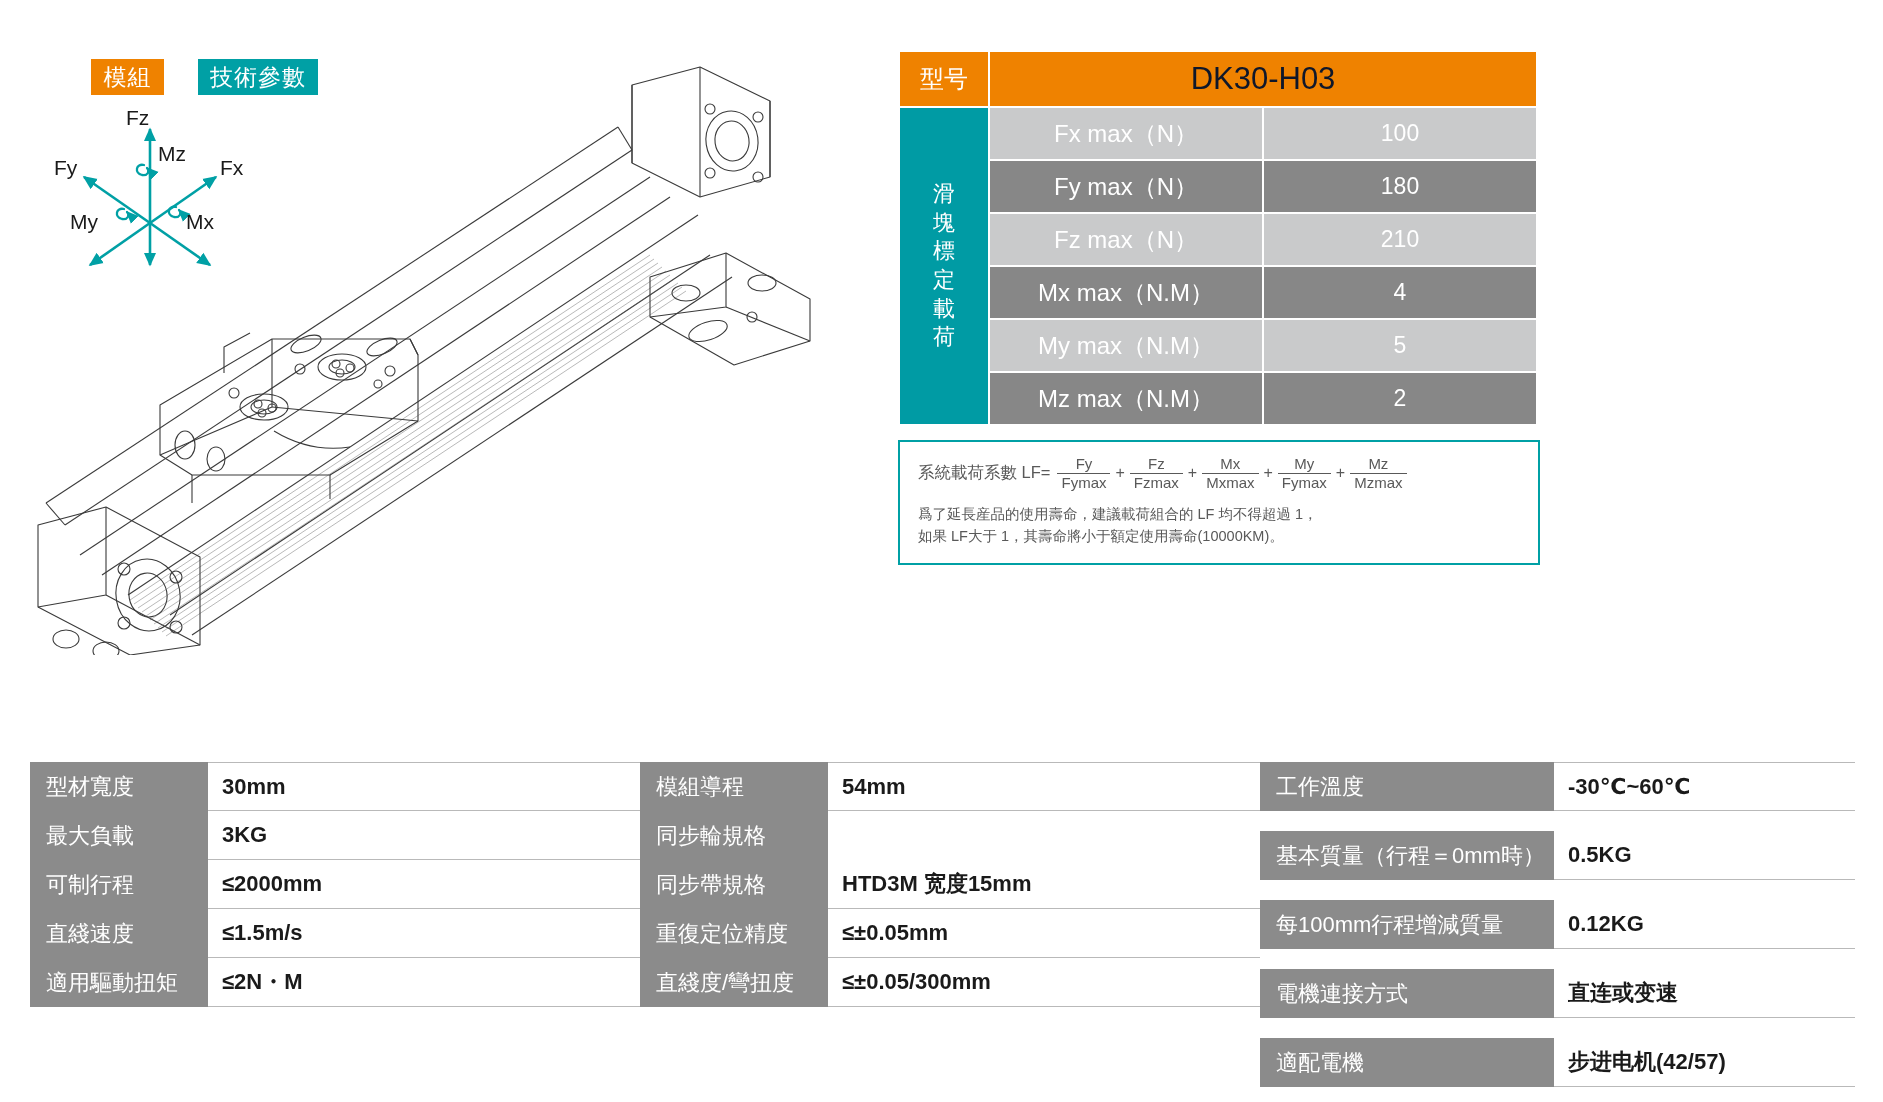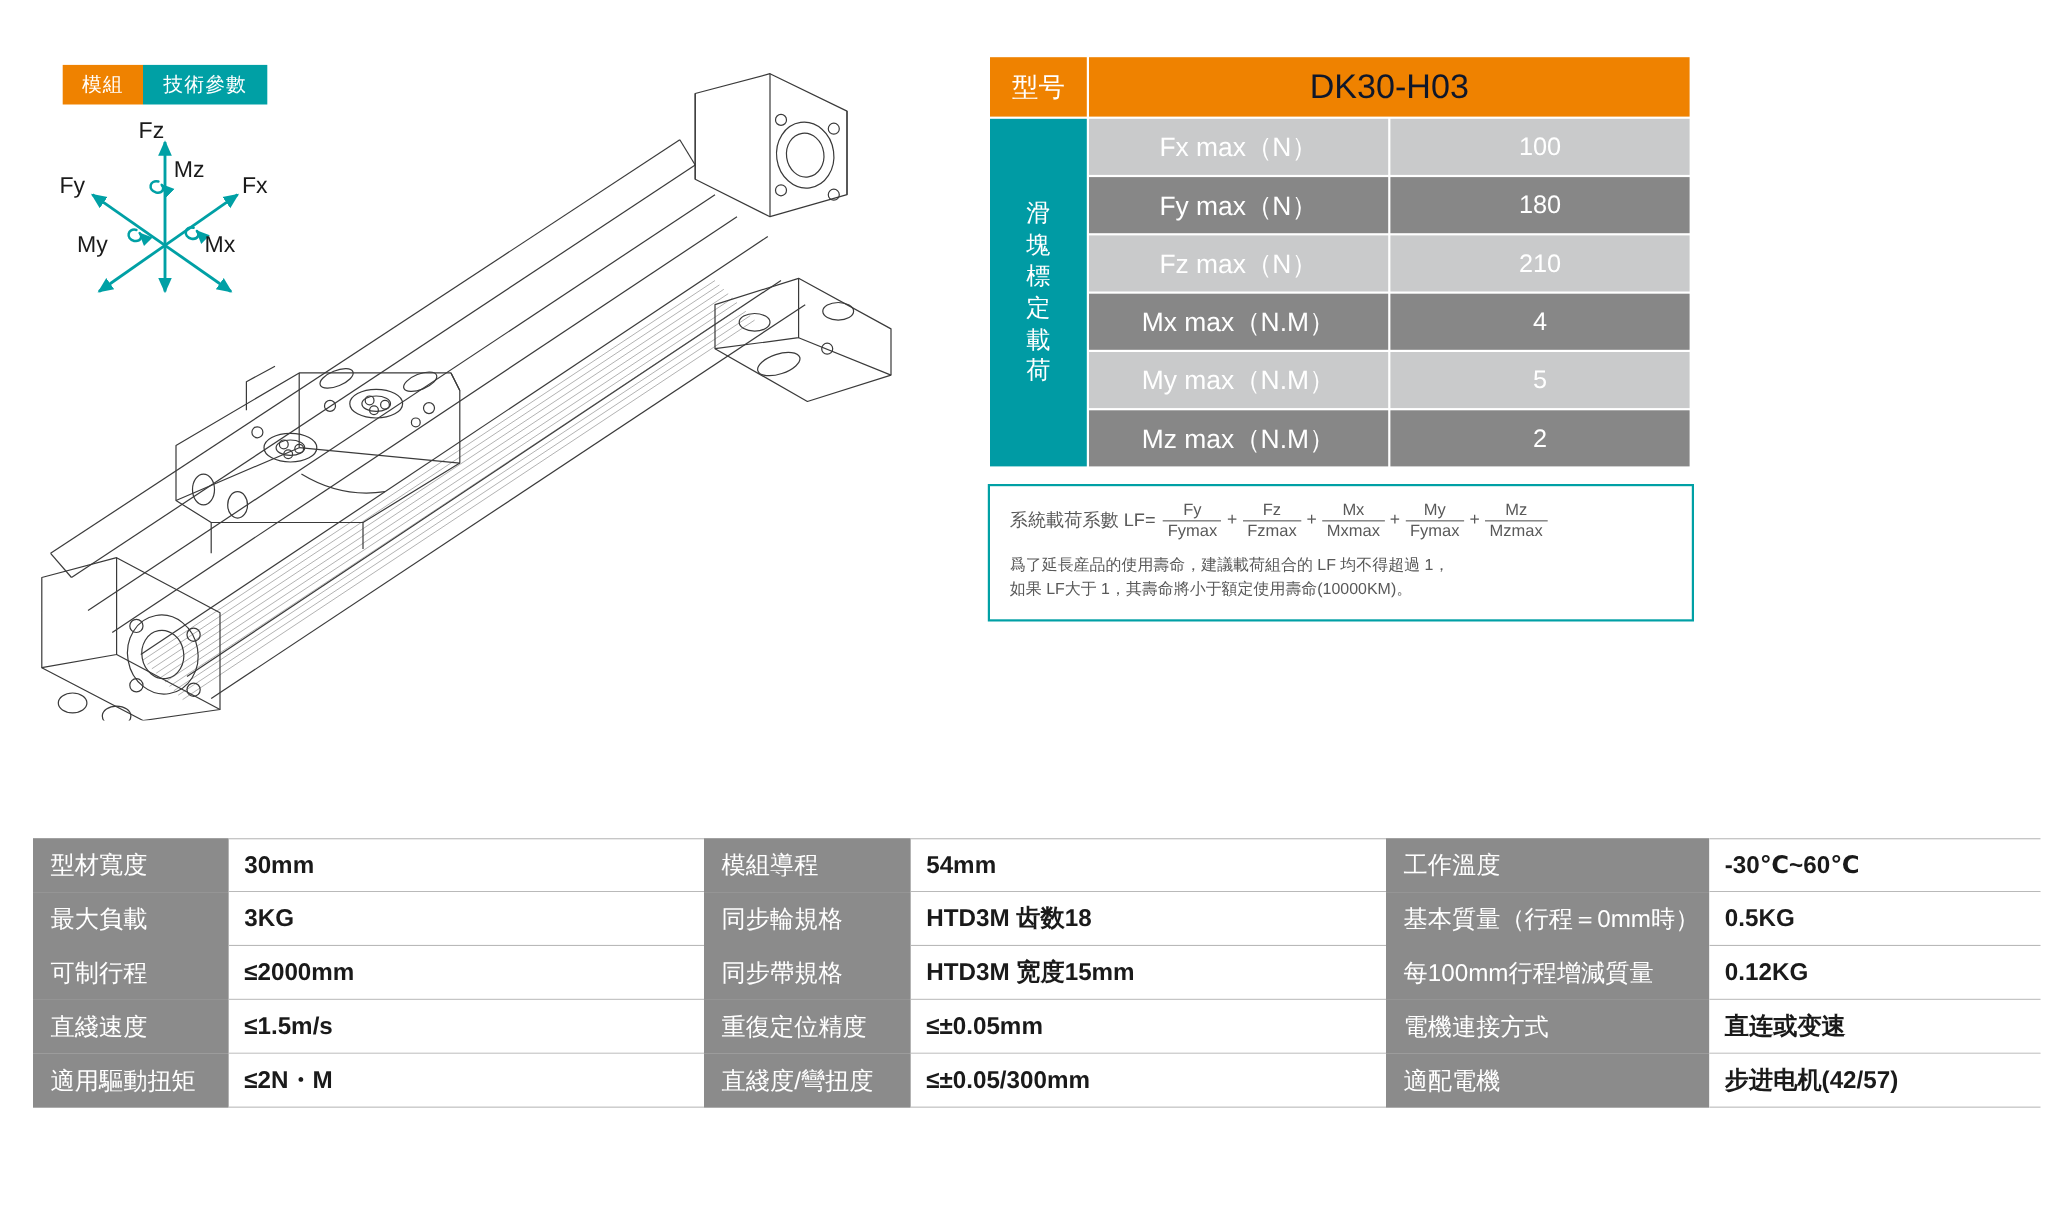--- a/index.html
+++ b/index.html
@@ -21,24 +21,25 @@
     left: 57px;
     top: 59px;
     display: flex;
     height: 36px;
   }
   .badge-seg {
     display: flex;
     align-items: center;
     justify-content: center;
     color: #ffffff;
-    font-size: 18px;
+    font-size: 23px;
     letter-spacing: 1px;
     padding: 0 12px;
     box-sizing: border-box;
+    margin-left: 34px;
   }
   .badge-orange { background: #ef8200; min-width: 73px; }
   .badge-teal   { background: #00a0a5; min-width: 113px; }
 
   
   #force-diagram {
     position: absolute;
     left: 48px;
     top: 105px;
     width: 230px;
@@ -160,21 +161,21 @@
   #spec-table {
     position: absolute;
     left: 30px;
     top: 762px;
     width: 1825px;
     display: flex;
   }
   .spec-col { display: flex; flex-direction: column; }
   .spec-col.c1 { width: 610px; }
   .spec-col.c2 { width: 620px; }
-  .spec-col.c3 { width: 595px; }
+  .spec-col.c3 { width: 595px; gap: 20px; }
   .spec-row {
     display: flex;
     height: 49px;
     align-items: stretch;
   }
   .spec-label {
     background: #8b8b8b;
     color: #ffffff;
     font-size: 22px;
     display: flex;
@@ -440,21 +441,20 @@
       </div>
   </div>
 
   <div class="spec-col c2">
     <div class="spec-row">
         <div class="spec-label">模組導程</div>
         <div class="spec-value">54mm</div>
       </div>
     <div class="spec-row">
         <div class="spec-label">同步輪規格</div>
-        <div class="spec-value">HTD3M 齿数18</div>
       </div>
     <div class="spec-row">
         <div class="spec-label">同步帶規格</div>
         <div class="spec-value">HTD3M 宽度15mm</div>
       </div>
     <div class="spec-row">
         <div class="spec-label">重復定位精度</div>
         <div class="spec-value">≤±0.05mm</div>
       </div>
     <div class="spec-row">

